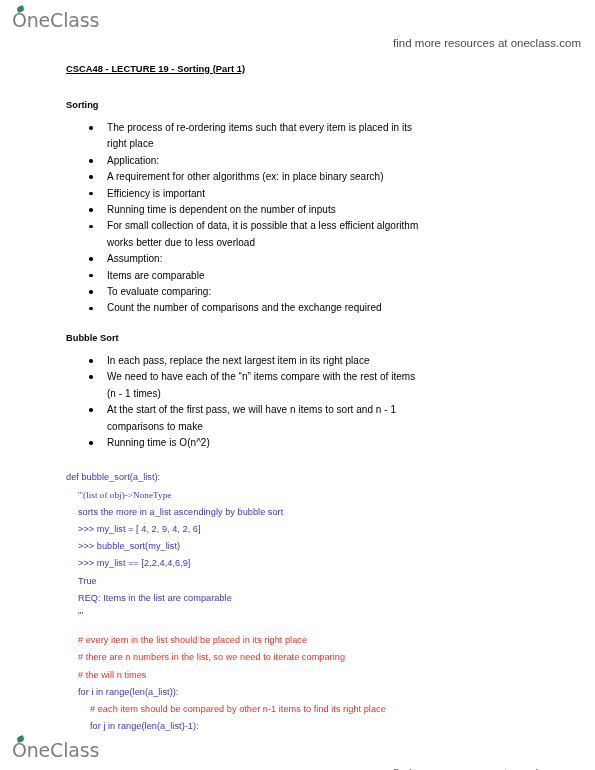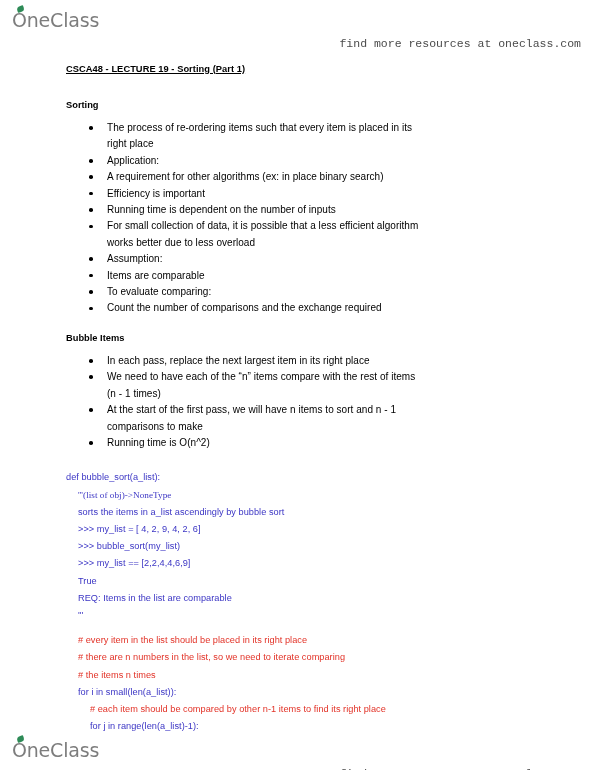--- a/index.html
+++ b/index.html
@@ -64,21 +64,21 @@
     background: #2e8b57;
     border-radius: 50% 10% 50% 10%;
     transform: rotate(25deg);
   }
 
   .promo {
     position: absolute;
     right: 14px;
     color: #4b4b4b;
     font-size: 11.5px;
-    font-family: Liberation Mono, monospace;
+    font-family: Liberation Sans, sans-serif;
     white-space: nowrap;
     margin-top: 46px;
   }
 
   
   .doc {
     position: absolute;
     top: 62px;
     left: 0;
     width: 481px;
@@ -170,44 +170,44 @@
     <li><span class="dot"></span><span>Running time is dependent on the number of inputs</span></li>
     <li><span class="dot"></span><span>For small collection of data, it is possible that a less efficient algorithm works better due to less overload</span></li>
     <li><span class="dot"></span><span>Assumption:</span></li>
     <li><span class="dot"></span><span>Items are comparable</span></li>
     <li><span class="dot"></span><span>To evaluate comparing:</span></li>
     <li><span class="dot"></span><span>Count the number of comparisons and the exchange required</span></li>
   </ul>
 
   <div class="gap-sec"></div>
 
-  <div class="section-head">Bubble Items</div>
+  <div class="section-head">Bubble Sort</div>
   <div class="gap-small"></div>
   <ul class="bullets">
     <li><span class="dot"></span><span>In each pass, replace the next largest item in its right place</span></li>
     <li><span class="dot"></span><span>We need to have each of the “n” items compare with the rest of items (n - 1 times)</span></li>
     <li><span class="dot"></span><span>At the start of the first pass, we will have n items to sort and n - 1 comparisons to make</span></li>
     <li><span class="dot"></span><span>Running time is O(n^2)</span></li>
   </ul>
 
   <div class="code" id="code-block">
       <div class="ln" style="color: rgb(59, 53, 196);">def bubble_sort(a_list):</div>
       <div class="ln ind1" style="color: rgb(59, 53, 196); font-family: Liberation Serif, serif;">'''(list of obj)-&gt;NoneType</div>
-      <div class="ln ind1" style="color: rgb(59, 53, 196);">sorts the items in a_list ascendingly by bubble sort</div>
+      <div class="ln ind1" style="color: rgb(59, 53, 196);">sorts the more in a_list ascendingly by bubble sort</div>
       <div class="ln ind1" style="color: rgb(59, 53, 196);">&gt;&gt;&gt; my_list = [ 4, 2, 9, 4, 2, 6]</div>
       <div class="ln ind1" style="color: rgb(59, 53, 196);">&gt;&gt;&gt; bubble_sort(my_list)</div>
       <div class="ln ind1" style="color: rgb(59, 53, 196);">&gt;&gt;&gt; my_list == [2,2,4,4,6,9]</div>
       <div class="ln ind1" style="color: rgb(59, 53, 196);">True</div>
       <div class="ln ind1" style="color: rgb(59, 53, 196);">REQ: Items in the list are comparable</div>
       <div class="ln ind1" style="color: rgb(59, 53, 196);">'''</div>
       <div class="spacer"></div>
       <div class="ln ind1" style="color: rgb(226, 50, 39);"># every item in the list should be placed in its right place</div>
       <div class="ln ind1" style="color: rgb(226, 50, 39);"># there are n numbers in the list, so we need to iterate comparing</div>
-      <div class="ln ind1" style="color: rgb(226, 50, 39);"># the items n times</div>
-      <div class="ln ind1" style="color: rgb(59, 53, 196);">for i in small(len(a_list)):</div>
+      <div class="ln ind1" style="color: rgb(226, 50, 39);"># the will n times</div>
+      <div class="ln ind1" style="color: rgb(59, 53, 196);">for i in range(len(a_list)):</div>
       <div class="ln ind2" style="color: rgb(226, 50, 39);"># each item should be compared by other n-1 items to find its right place</div>
       <div class="ln ind2" style="color: rgb(59, 53, 196);">for j in range(len(a_list)-1):</div>
     </div>
 
 </div>
 
 <div class="band band-footer">
   <div class="brand">
     <span class="brand-o">O
       <span class="leaf"></span>

